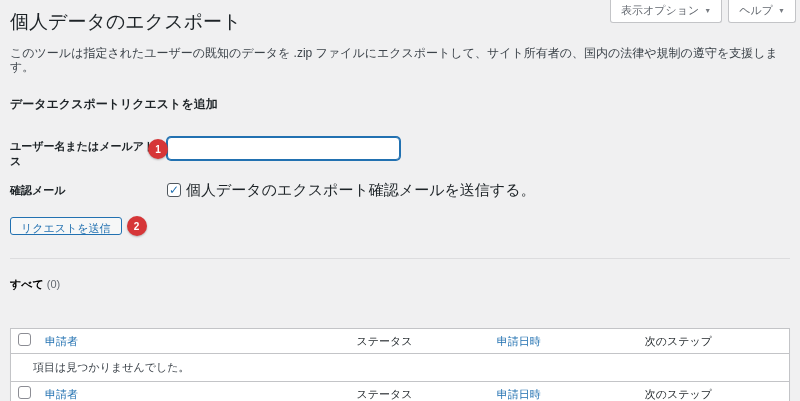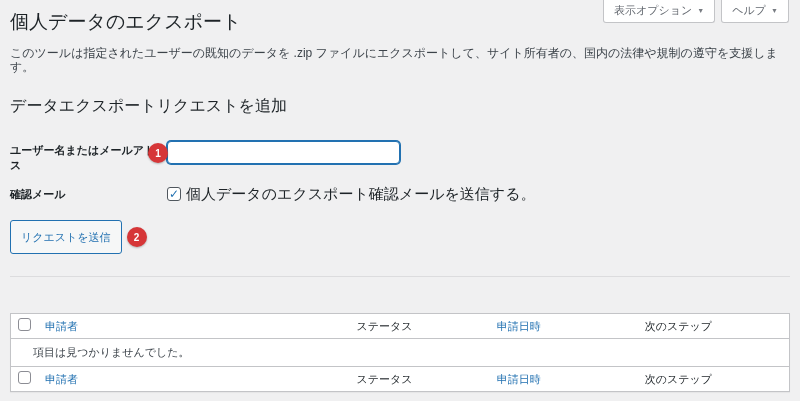--- a/index.html
+++ b/index.html
@@ -10,21 +10,21 @@
     color: #1d2327;
     font-size: 11px;
     overflow: hidden;
     position: relative;
   }
   .wrap { padding: 0 10px; position: relative; }
 
   
   .screen-meta-links {
     position: absolute;
-    top: 0; right: 11px;
+    top: 0; right: 4px;
     display: flex; gap: 6px;
     z-index: 5;
   }
   .screen-meta-btn {
     background: #fff;
     border: 1px solid #c3c4c7;
     border-top: none;
     border-radius: 0 0 3px 3px;
     color: #646970;
     font-size: 11px;
@@ -46,22 +46,22 @@
   }
   p.description {
     margin-top: 12px;
     font-size: 12px;
     color: #3c434a;
     line-height: 14px;
   }
 
   h2.section-heading {
     margin-top: 22px;
-    font-size: 16px;
-    font-weight: 400;
+    font-size: 12px;
+    font-weight: 700;
     color: #1d2327;
   }
 
   
   .form-table { margin-top: 24px; }
   .form-row { display: flex; align-items: flex-start; }
   .form-row + .form-row { margin-top: 12px; }
   .form-label {
     width: 157px;
     flex: 0 0 157px;
@@ -124,21 +124,21 @@
   
   .submit-row { margin-top: 18px; display: flex; align-items: center; gap: 5px; }
   .button-secondary {
     background: #f6f7f7;
     border: 1px solid #2271b1;
     border-radius: 3px;
     color: #2271b1;
     font-size: 11px;
     font-family: inherit;
     padding: 0 10px;
-    height: 34px;
+    height: 18px;
     line-height: 21px;
     cursor: pointer;
   }
 
   hr.divider {
     margin-top: 22px;
     border: none;
     border-top: 1px solid #dcdcde;
   }
 
@@ -217,20 +217,26 @@
 
   </div>
 
   <div class="submit-row">
     <button class="button-secondary">リクエストを送信</button>
     <span class="step-badge">2</span>
   </div>
 
   <hr class="divider">
 
+  <div class="subsubsub">
+    <a href="#">
+      <span class="current-label">すべて</span>
+      <span class="count">(0)</span>
+    </a>
+  </div>
 
   <table class="wp-list-table">
     <thead>
       <tr>
         <th class="check-column">
           <span class="wp-checkbox unchecked"></span>
         </th>
         <th class="col-requester">
           <a href="#" class="sortable-col">申請者</a>
         </th>

